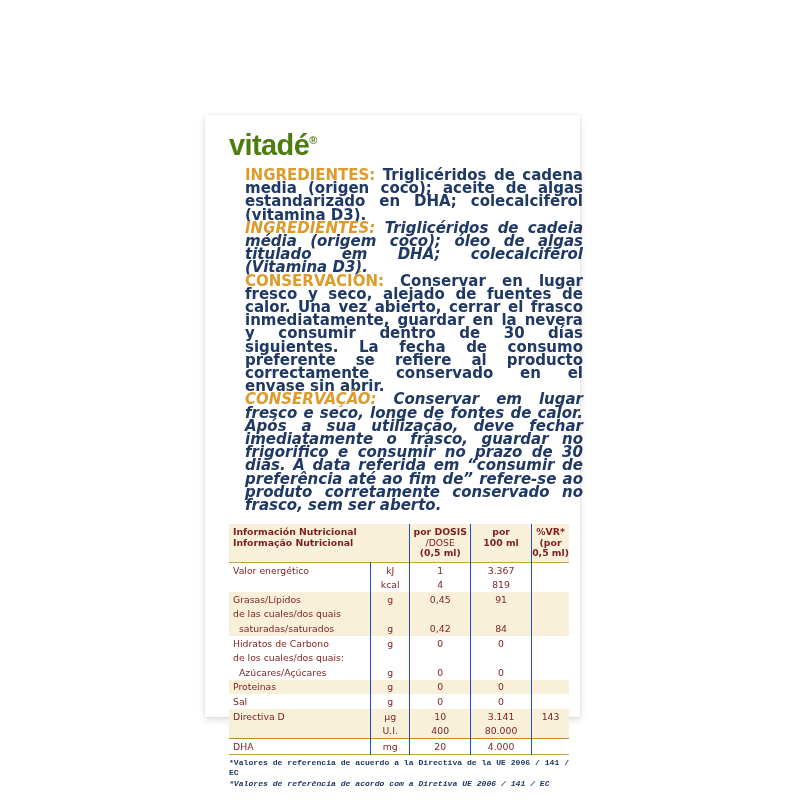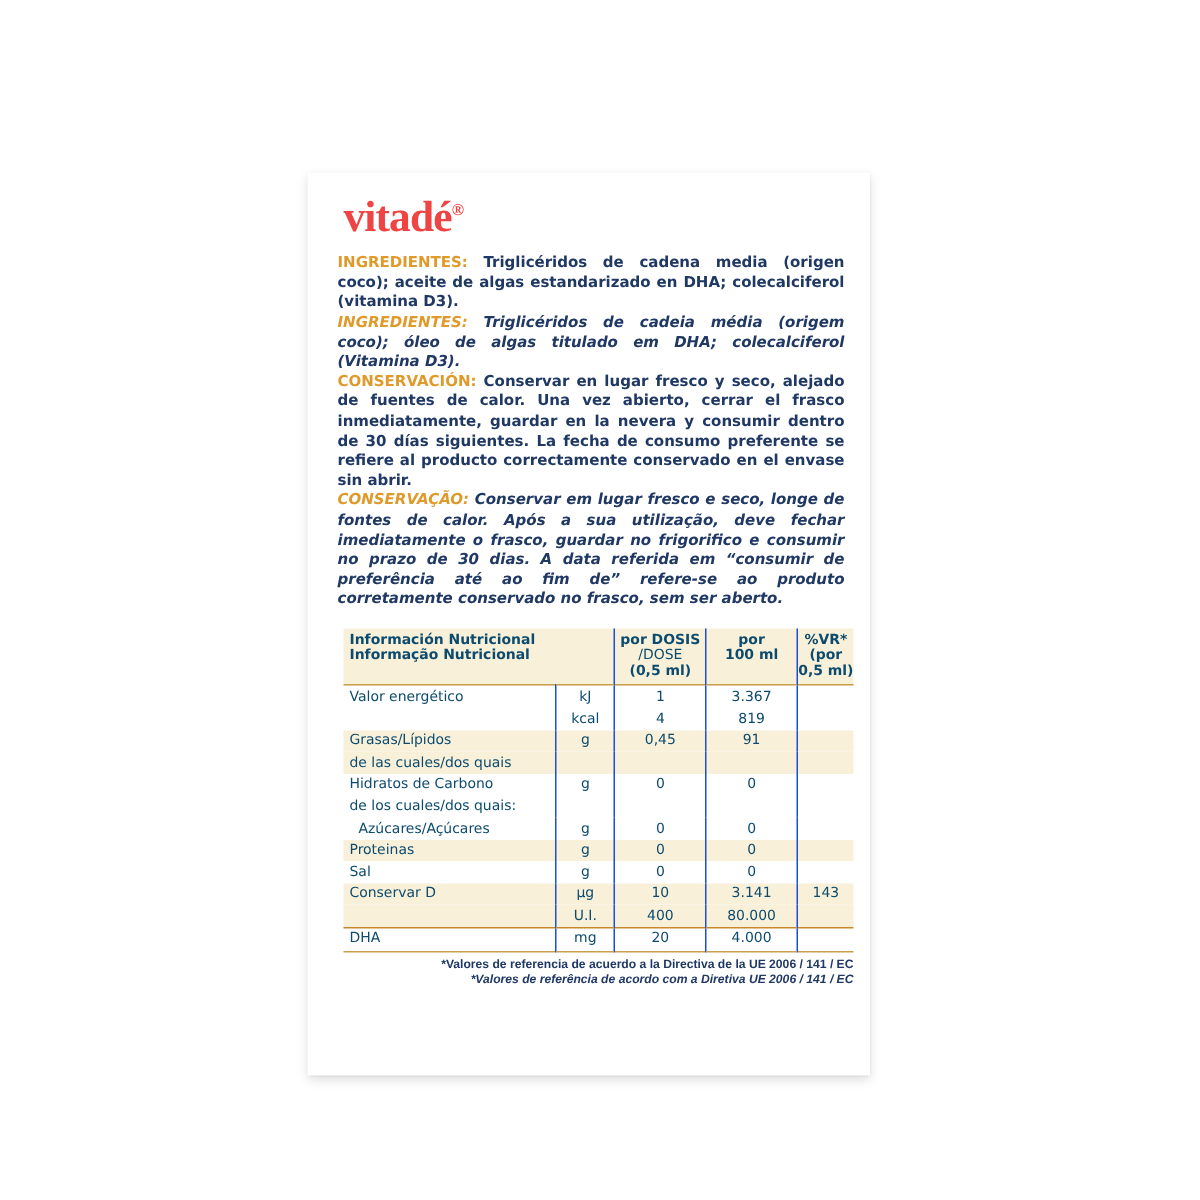--- a/index.html
+++ b/index.html
@@ -22,58 +22,58 @@
     width: 375px;
     height: 602px;
     background: #ffffff;
     box-shadow: 0 3px 7px rgba(0,0,0,0.13), 0 0 2px rgba(0,0,0,0.10);
     box-sizing: border-box;
     padding: 14px 16px 0 16px;
   }
 
   
   .brand {
-    font-family: Liberation Serif, serif;
+    font-family: Liberation Sans, sans-serif;
     font-weight: bold;
     font-size: 29px;
-    color: #ef4444;
+    color: #4d7c0f;
     letter-spacing: -0.6px;
     line-height: 1;
     margin: 2px 0 9px 8px;
   }
   .brand .reg {
     font-size: 11px;
     vertical-align: super;
     letter-spacing: 0;
   }
 
   
   .prose {
-    margin: 0 0 0 4px;
+    margin: 0 0 0 24px;
     width: 338px;
     color: #1F3864;
-    font-size: 10px;
+    font-size: 15px;
     line-height: 13.2px;
     text-align: justify;
     font-weight: bold;
     font-family: "DejaVu Sans", sans-serif;
   }
   .para { margin-bottom: 0px; }
   .para.it { font-style: italic; }
   .lbl {
     color: #DF9A2A;
     font-weight: bold;
   }
   .para.it .lbl { font-style: italic; }
 
   
   .nut-wrap {
     margin: 12px 0 0 8px;
     width: 340px;
-    color: #0c4a6e;
+    color: #7f1d1d;
     font-family: "DejaVu Sans", sans-serif;
   }
   table.nut {
     border-collapse: collapse;
     width: 100%;
     font-size: 9.3px;
     line-height: 11.6px;
   }
   table.nut td, table.nut th {
     padding: 0;
@@ -111,25 +111,24 @@
 
   .rule-top    { border-top: 1.6px solid #C9A04A; margin-left: 27px; }
   .rule-orange { border-top: 1.6px solid #C9872C; }
   .rule-bot    { border-bottom: 1.6px solid #C9A04A; }
 
   
   .foot {
     margin: 3px 0 0 8px;
     width: 340px;
     color: #1F3864;
-    font-family: Liberation Sans, sans-serif;
+    font-family: Liberation Mono, monospace;
     font-size: 8.1px;
     line-height: 10.4px;
     font-weight: bold;
-    text-align: right;
   }
   .foot .f2 { font-style: italic; }
 </style>
 </head>
 <body>
 
 <div id="label-panel">
 
   <div class="brand"><span>vitadé</span><span class="reg">®</span></div>
 
@@ -193,20 +192,27 @@
           <td class="c-100 rowtxt vline-l">91</td>
           <td class="c-vr rowtxt vline-l"></td>
         </tr>
         <tr class="shade">
           <td class="c-name rowtxt">de las cuales/dos quais</td>
           <td class="c-unit rowtxt vline-l"></td>
           <td class="c-dose rowtxt vline-l"></td>
           <td class="c-100 rowtxt vline-l"></td>
           <td class="c-vr rowtxt vline-l"></td>
         </tr>
+        <tr class="shade">
+          <td class="c-name rowtxt indent2">saturadas/saturados</td>
+          <td class="c-unit rowtxt vline-l">g</td>
+          <td class="c-dose rowtxt vline-l">0,42</td>
+          <td class="c-100 rowtxt vline-l">84</td>
+          <td class="c-vr rowtxt vline-l"></td>
+        </tr>
 
         <tr>
           <td class="c-name rowtxt bold">Hidratos de Carbono</td>
           <td class="c-unit rowtxt vline-l">g</td>
           <td class="c-dose rowtxt vline-l">0</td>
           <td class="c-100 rowtxt vline-l">0</td>
           <td class="c-vr rowtxt vline-l"></td>
         </tr>
         <tr>
           <td class="c-name rowtxt">de los cuales/dos quais:</td>
@@ -233,21 +239,21 @@
 
         <tr>
           <td class="c-name rowtxt bold">Sal</td>
           <td class="c-unit rowtxt vline-l">g</td>
           <td class="c-dose rowtxt vline-l">0</td>
           <td class="c-100 rowtxt vline-l">0</td>
           <td class="c-vr rowtxt vline-l"></td>
         </tr>
 
         <tr class="shade">
-          <td class="c-name rowtxt bold">Conservar D</td>
+          <td class="c-name rowtxt bold">Directiva D</td>
           <td class="c-unit rowtxt vline-l">µg</td>
           <td class="c-dose rowtxt vline-l">10</td>
           <td class="c-100 rowtxt vline-l">3.141</td>
           <td class="c-vr rowtxt vline-l">143</td>
         </tr>
         <tr class="shade">
           <td class="c-name rowtxt"></td>
           <td class="c-unit rowtxt vline-l">U.I.</td>
           <td class="c-dose rowtxt vline-l">400</td>
           <td class="c-100 rowtxt vline-l">80.000</td>

